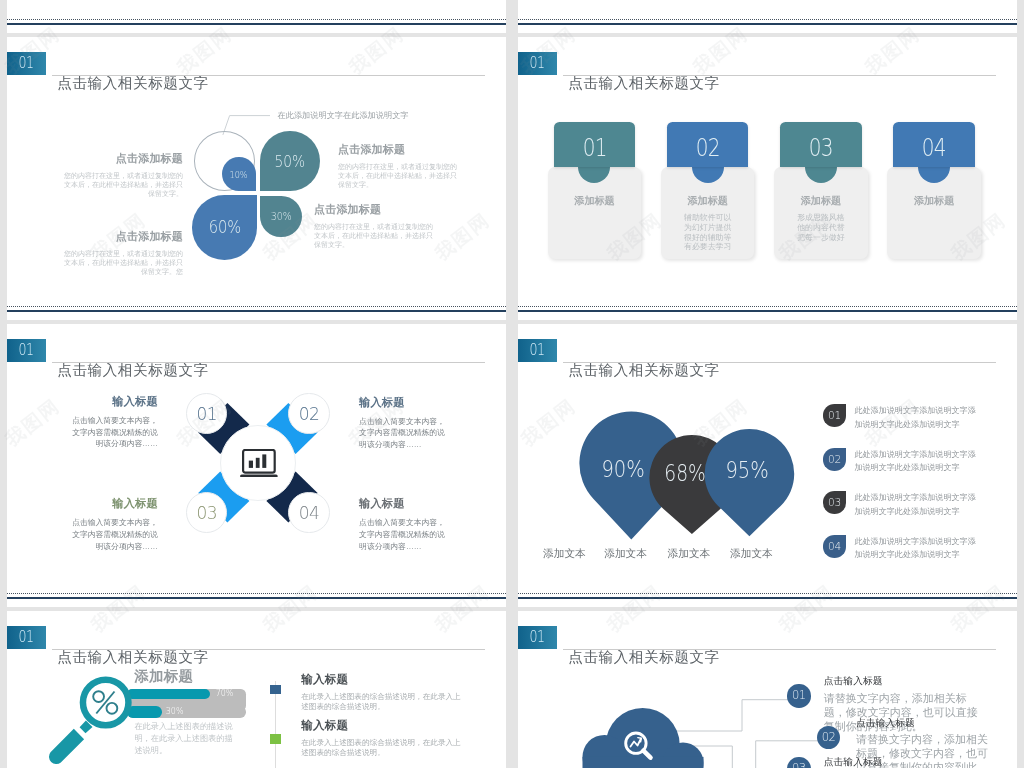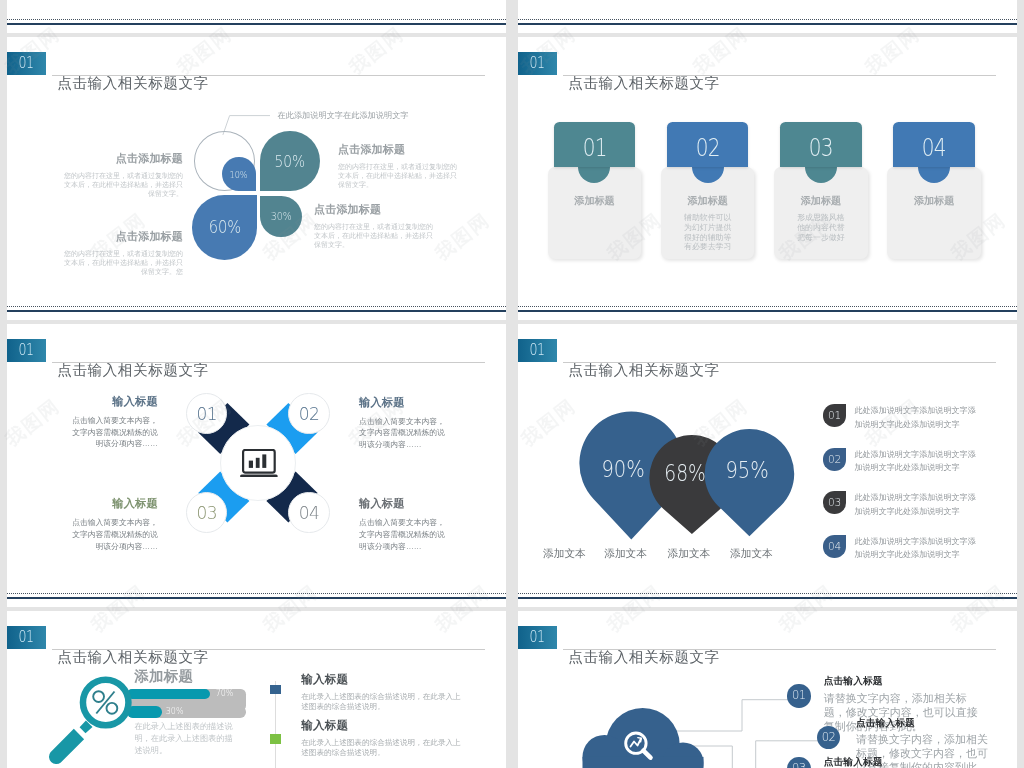--- a/index.html
+++ b/index.html
@@ -88,21 +88,21 @@
   .barrow{position:absolute;height:14px;border-radius:7px;background:#bcbcbc;}
   .barfill{position:absolute;left:0;top:0;height:14px;border-radius:7px;}
   .barpct{position:absolute;top:0;line-height:14px;font-size:8px;color:#fff;
       font-family:"DejaVu Sans",sans-serif;font-weight:300;}
   .vline{position:absolute;width:1px;background:#dddddd;}
   .sq{position:absolute;width:11px;height:11px;}
   .dot2{position:absolute;border-radius:50%;background:#36618d;
       color:#dce7f0;font-size:11.5px;font-family:"DejaVu Sans",sans-serif;text-align:center;
       font-weight:200;font-stretch:condensed;letter-spacing:-0.4px;}
   .ftxt{position:absolute;}
-  .ftxt .ft{font-size:9.7px;font-weight:700;color:#2e3134;line-height:1.1;letter-spacing:.15px;}
+  .ftxt .ft{font-size:9.7px;font-weight:400;color:#2e3134;line-height:1.1;letter-spacing:.15px;}
   .ftxt .fb{font-size:11px;color:#9ea4a8;line-height:14px;margin-top:4px;}
 
   
   .wm{position:absolute;left:0;top:0;width:1024px;height:768px;pointer-events:none;
       z-index:5;opacity:.085;}
   .wmtile{position:absolute;transform:rotate(-38deg);transform-origin:0 0;
       font-family:"Liberation Sans",sans-serif;font-size:19px;font-weight:700;
       color:#8d949a;white-space:nowrap;letter-spacing:2px;}
 </style>
 </head>

